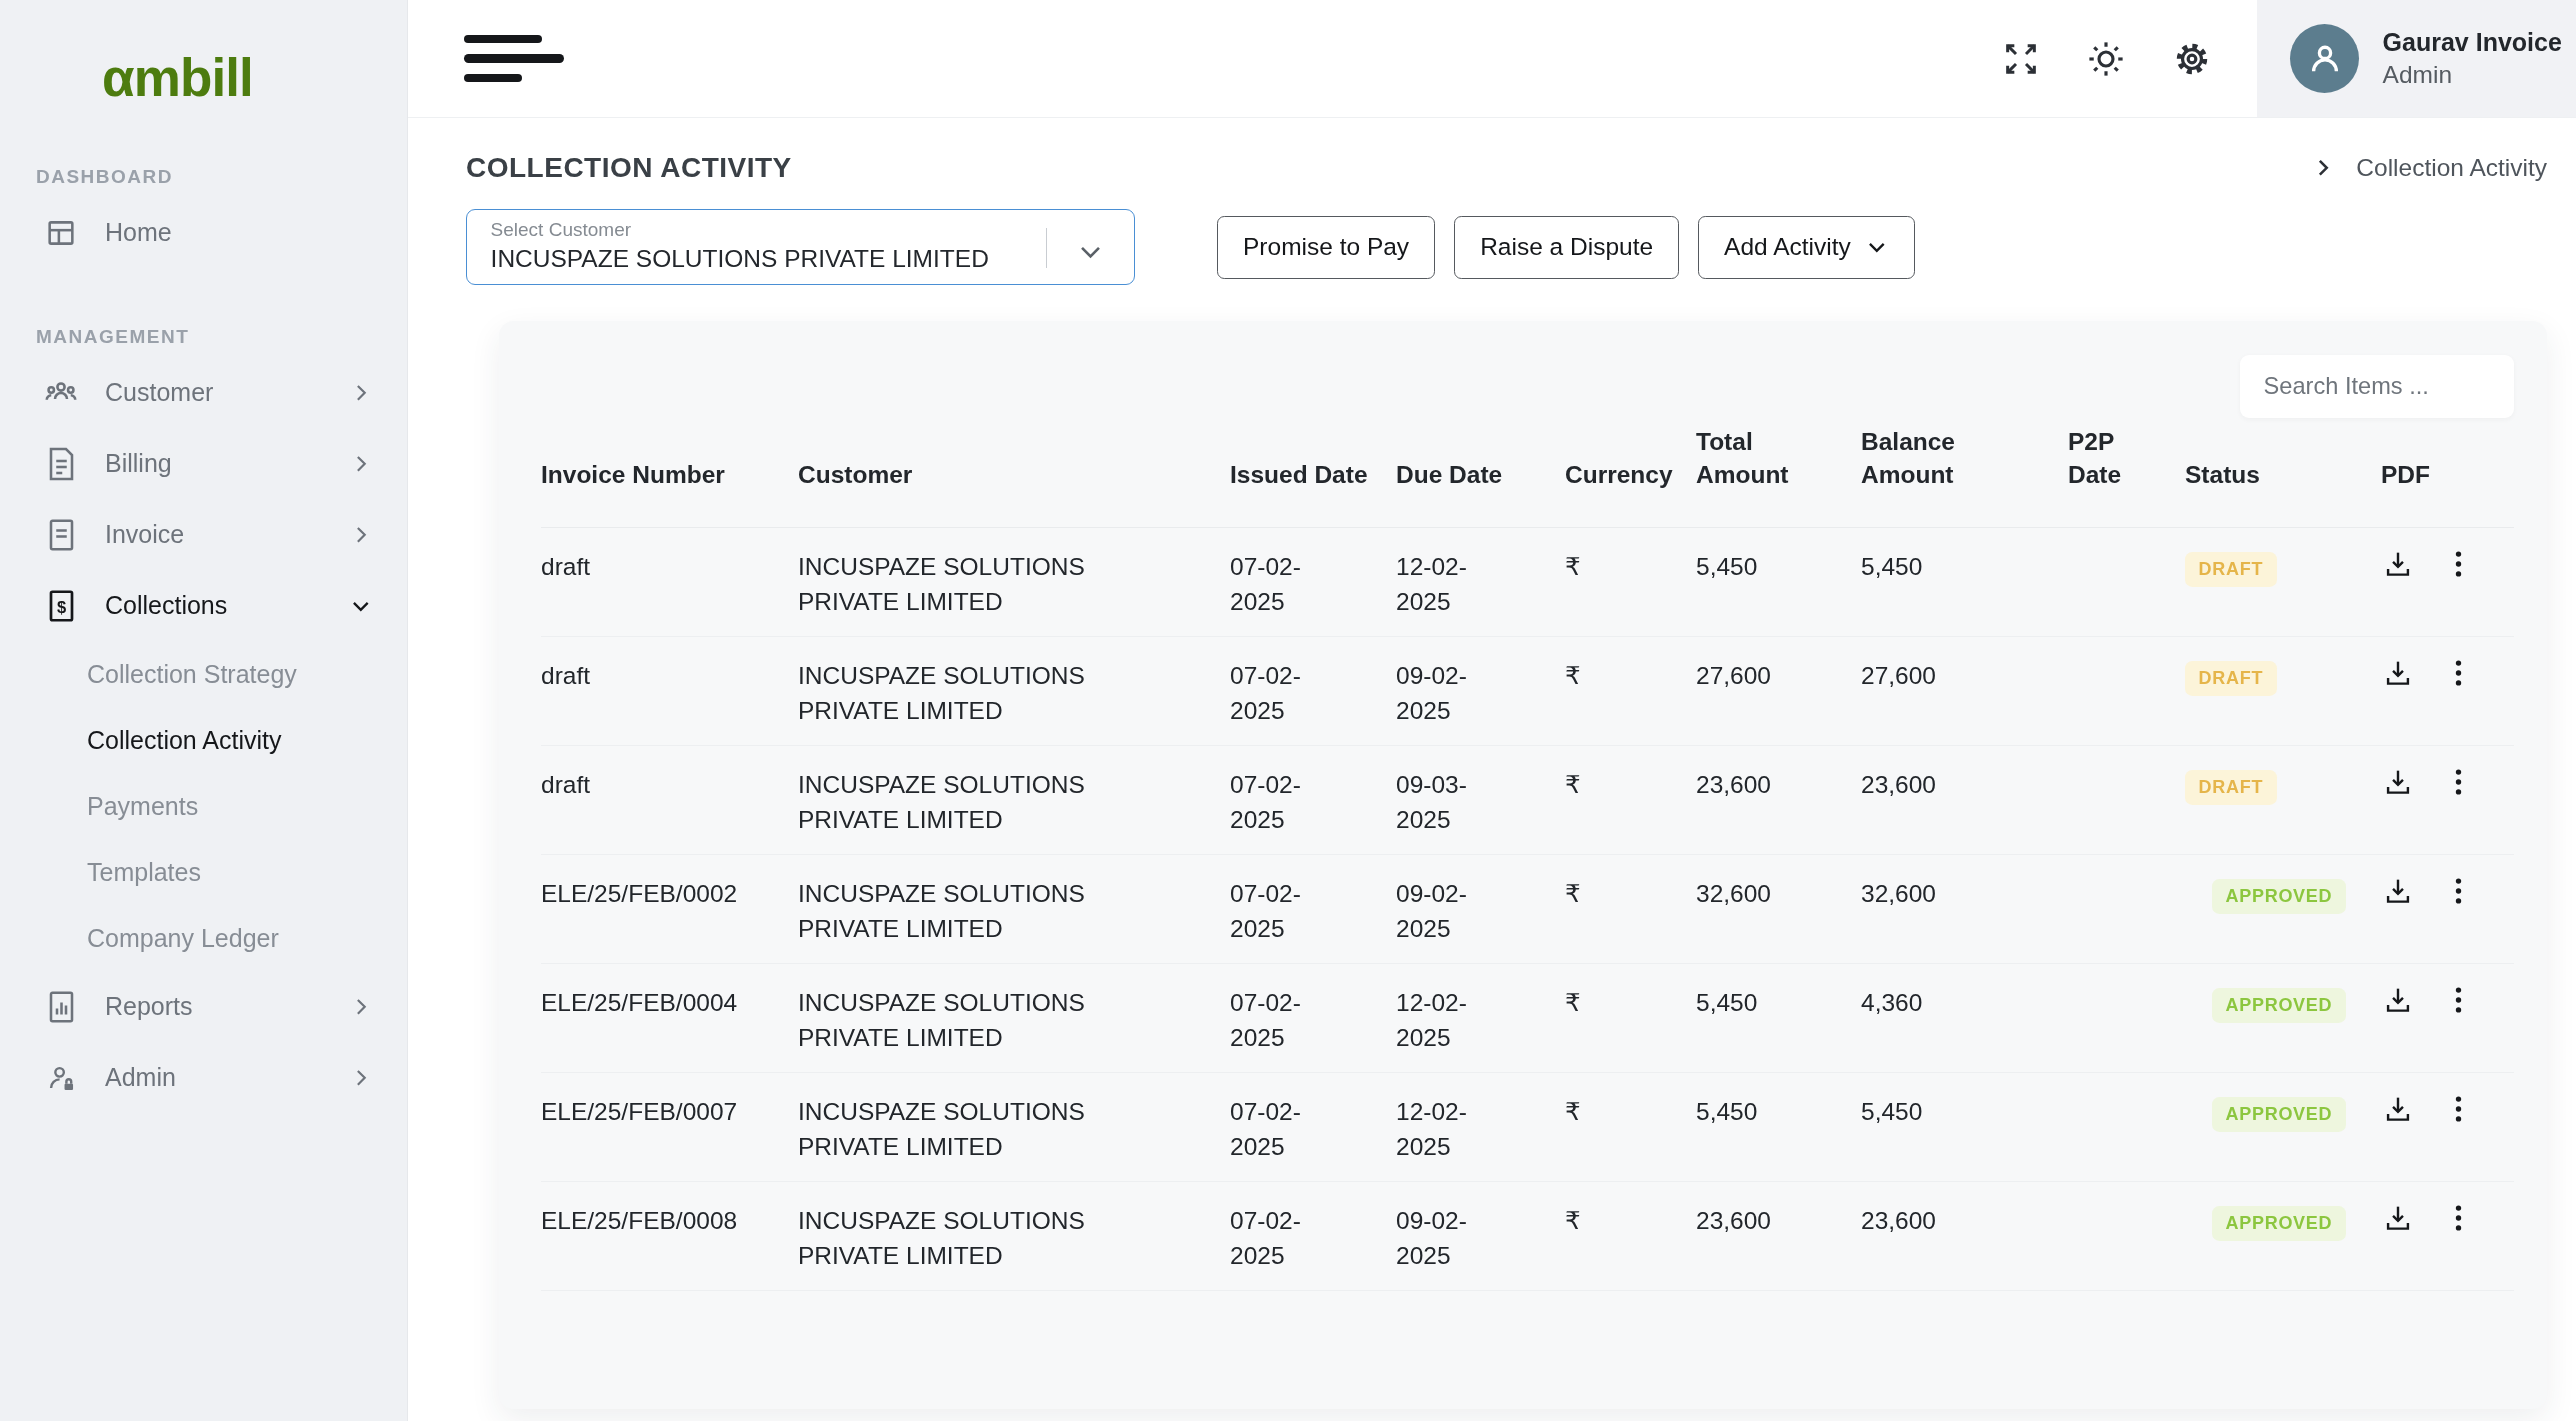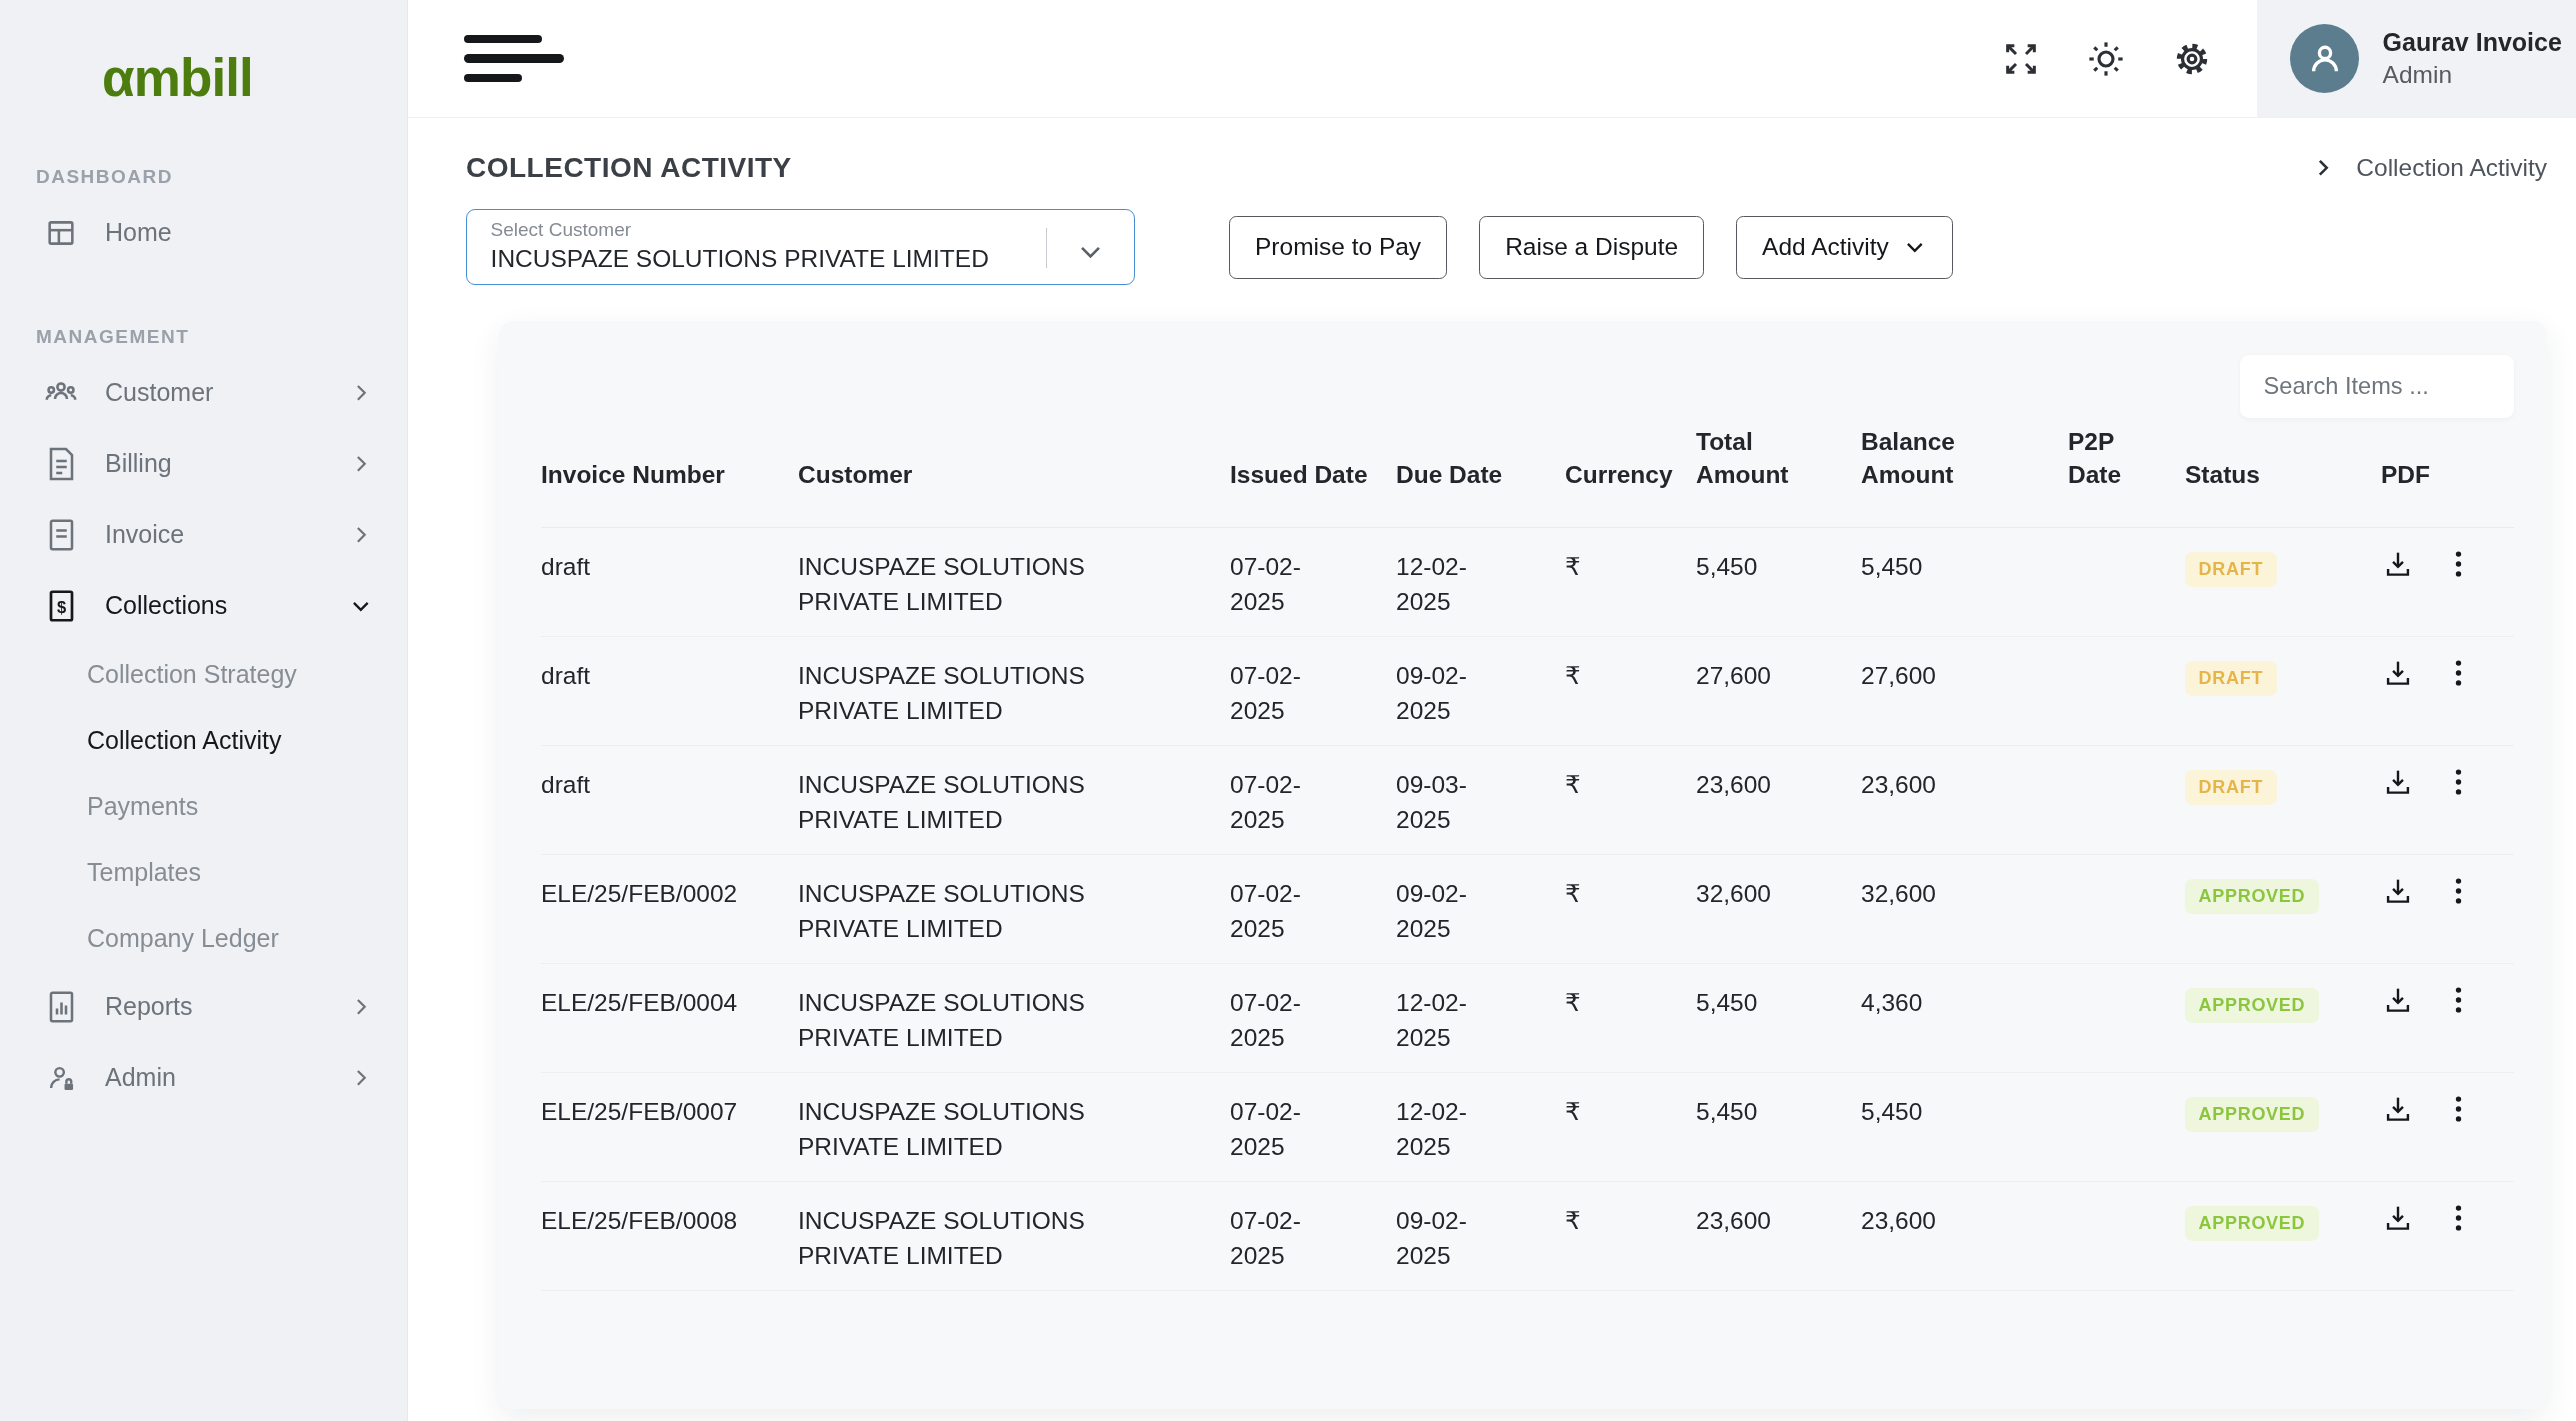--- a/index.html
+++ b/index.html
@@ -56,21 +56,21 @@
     background:#fff; display:flex; align-items:center; position:relative; cursor:pointer; }
   .cs-texts { padding-left:23.6px; }
   .cs-label { font-size:19px; color:#858b92; margin-top:-1.8px; }
   .cs-value { font-size:24.5px; color:#23272c; margin-top:3.6px; }
   .cs-divider { position:absolute; right:87px; top:18px; width:0.9px; height:40px; background:#c9cdd2; }
   .cs-chev { position:absolute; right:29px; top:27px; }
 
   .btn { height:63px; background:#fff; border:1.8px solid #55595e; border-radius:7.3px;
     font-size:24.5px; color:#15171a; font-weight:500; display:flex; align-items:center;
     padding:0 25px; cursor:pointer; font-family:inherit; gap:14.5px; }
-  .btn-row { display:flex; gap:32px; margin-left:54px;padding-left:40px; }
+  .btn-row { display:flex; gap:19px; margin-left:42px;padding-left:40px; }
 
   .tabs { margin-top:40px; display:flex; align-items:flex-end; border-bottom:0.9px solid #e9ebee; }
   .tab { padding:14.5px 27px 16.3px; font-size:24.5px; color:#686e75; cursor:pointer; }
   .tab.active { background:#fff; color:#15171a; border:0.9px solid #eaecee; border-bottom:none;
     border-top:6.3px solid #111214; border-radius:9px 9px 0 0; margin-bottom:-0.9px; padding-top:11px; }
 
   .card { margin:36px 0 0 33px; background:#f7f8f9; border-radius:14.5px;
     box-shadow:0 11px 31px rgba(40,48,60,.08); height:1088px;
     padding:34px 33px 0 42px; }
   .search-row { display:flex; justify-content:flex-end; }
@@ -84,21 +84,21 @@
   .thead { align-items:end; padding-bottom:36px; border-bottom:0.9px solid #e9ebed; margin-top:7.3px; }
   .hcell { font-size:24.5px; font-weight:600; color:#23272c; line-height:1.35; }
   .hc-narrow { max-width:111px; } .hc-balance { max-width:123px; } .hc-p2p { max-width:73px; }
   .trow { border-bottom:0.9px solid #edeff1; height:109px; align-content:start; padding-top:22px; }
   .td { font-size:24.5px; color:#22262b; line-height:1.4; }
   .td-customer { max-width:402px; padding-right:18px; }
   .td-date { max-width:102px; }
   .badge { display:inline-block; font-size:18px; font-weight:700; letter-spacing:0.7px;
     padding:8.2px 13.6px; border-radius:7.3px; line-height:1; }
   .badge[data-status="DRAFT"] { background:#fcf4d9; color:#e5b54a; }
-  .badge[data-status="APPROVED"] { background:#eef6de; color:#8cc63f; }
+  .badge[data-status="APPROVED"] { background:#eef6de; color:#8cc63f;margin-left:27px; }
   .td-actions { display:flex; align-items:flex-start; gap:38px; margin-top:-3.6px; }
   .icon-btn { cursor:pointer; }
 </style>
 </head>
 <body>
 
 <aside class="sidebar">
   <div class="logo">αmbill</div>
 
   <div class="side-section">DASHBOARD</div>

